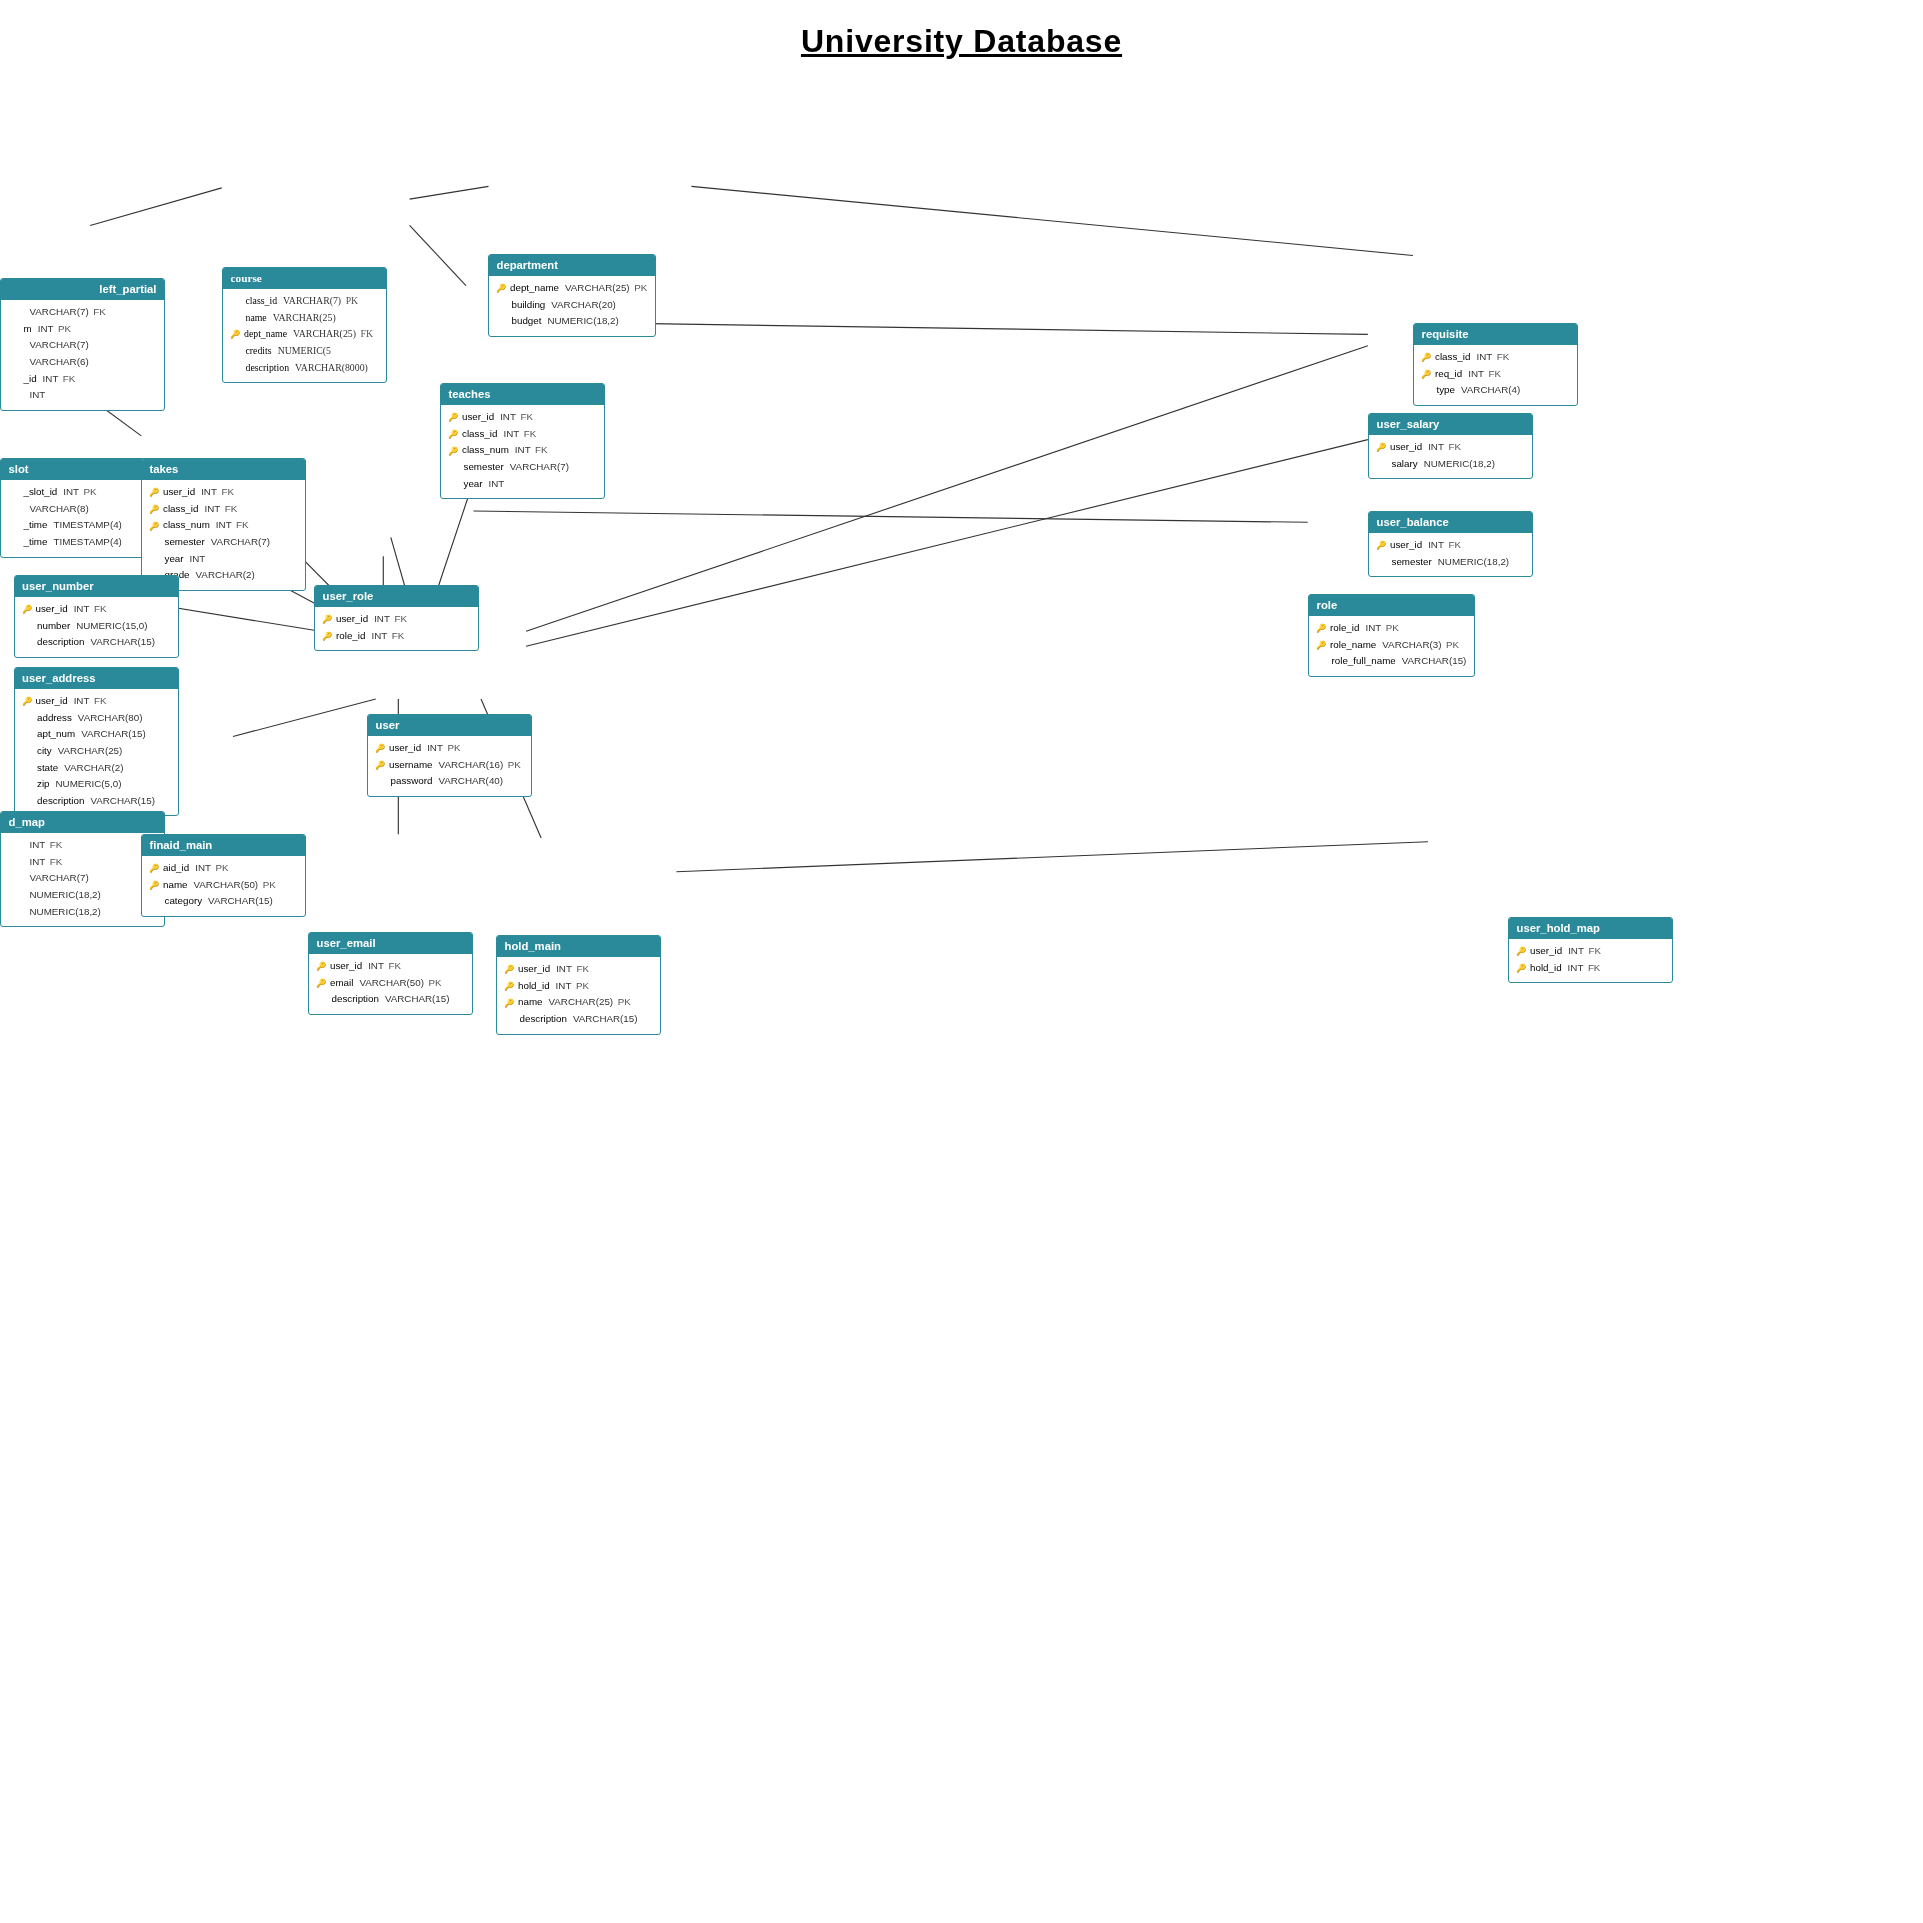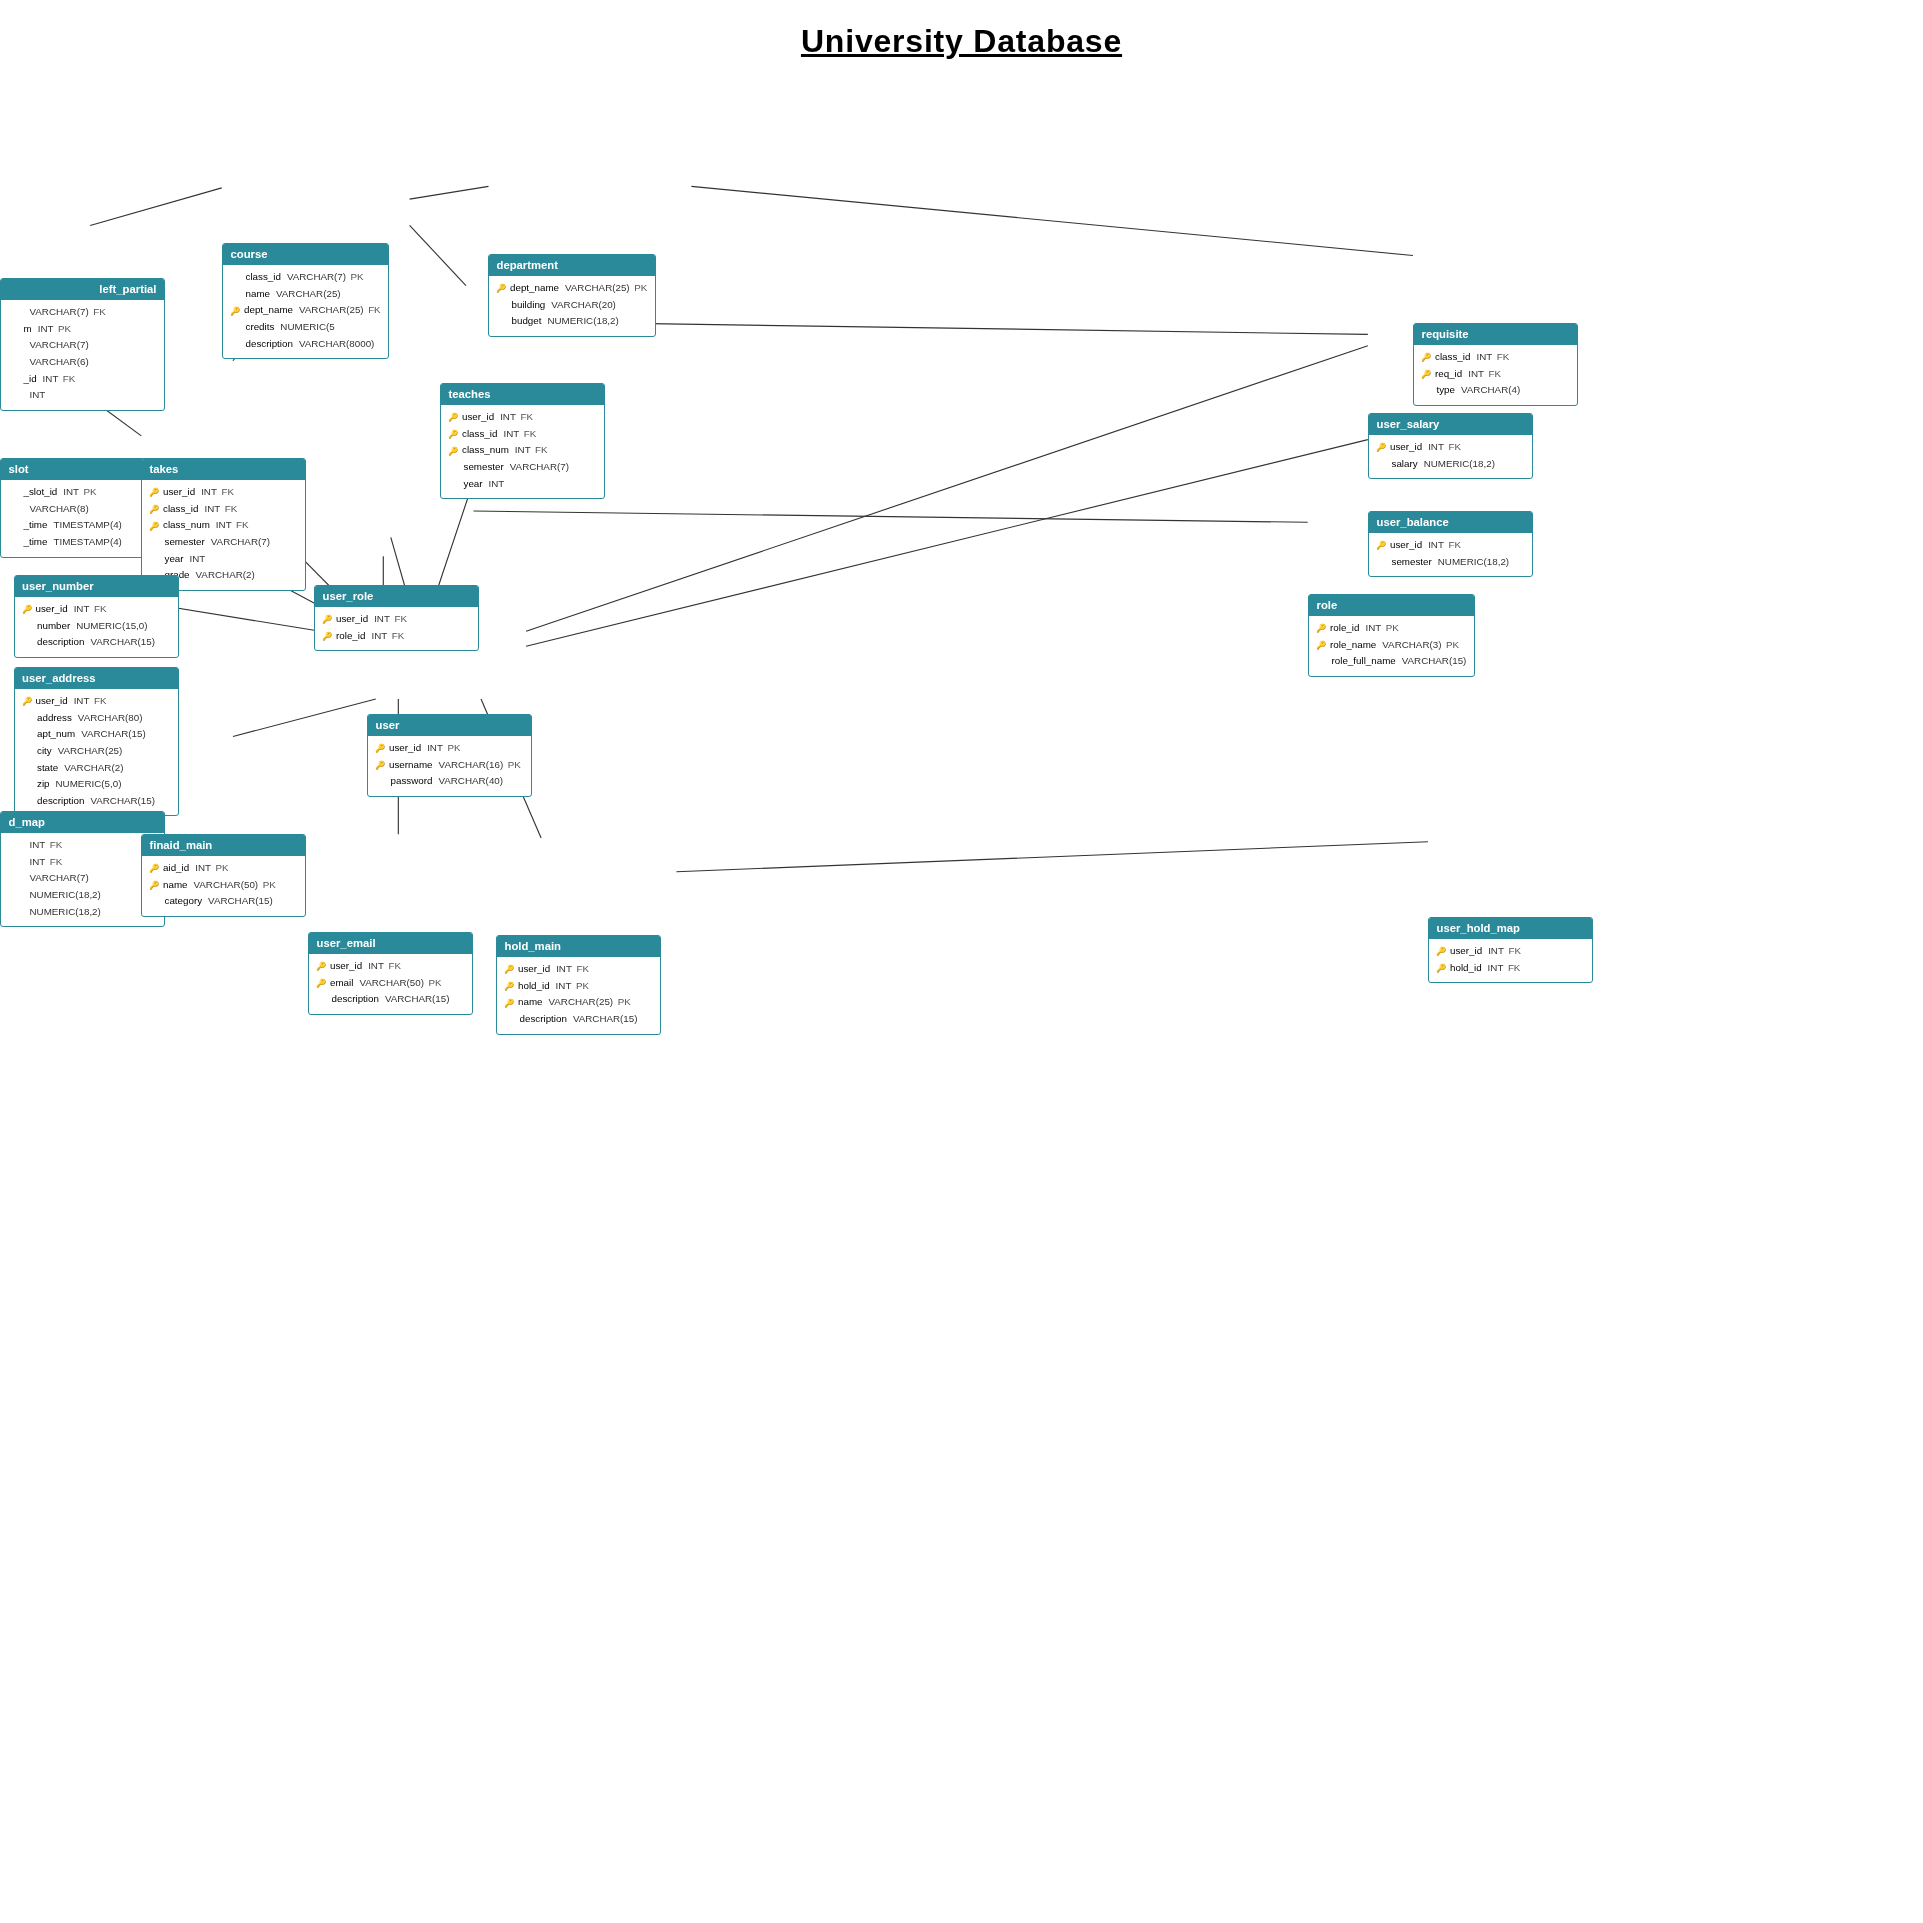--- a/index.html
+++ b/index.html
@@ -112,21 +112,21 @@
     <line x1="900" y1="1060" x2="1900" y2="1020" stroke="#333" stroke-width="1.5"></line>
 
     <line x1="188" y1="480" x2="120" y2="430" stroke="#333" stroke-width="1.5"></line>
 
     <line x1="130" y1="880" x2="80" y2="880" stroke="#333" stroke-width="1.5"></line>
 
     <line x1="120" y1="200" x2="295" y2="150" stroke="#333" stroke-width="1.5"></line>
   </svg>
 
   <div id="tables-container">
-      <div class="table-box" style="left: 222px; top: 168px;">
+      <div class="table-box" style="left: 222px; top: 192px; font-family: Liberation Serif, serif;">
         <div class="table-header">course</div>
         <div class="table-body">
           <div class="field-row">
             <span class="icon" style="display:inline-block;width:12px;"></span>
             <span style="font-weight:normal;">class_id</span>
             <span style="color:#333;margin-left:3px;">VARCHAR(7)</span>
             <span style="color:#555;margin-left:1.5px;">PK</span>
           </div>
           <div class="field-row">
             <span class="icon" style="display:inline-block;width:12px;"></span>
@@ -543,21 +543,21 @@
             <span style="color:#333;margin-left:3px;">VARCHAR(25)</span>
             <span style="color:#555;margin-left:1.5px;">PK</span>
           </div>
           <div class="field-row">
             <span class="icon" style="display:inline-block;width:12px;"></span>
             <span style="font-weight:normal;">description</span>
             <span style="color:#333;margin-left:3px;">VARCHAR(15)</span>
           </div>
         </div>
       </div>
-      <div class="table-box" style="left: 1428px; top: 842px;">
+      <div class="table-box" style="left: 1508px; top: 842px;">
         <div class="table-header">user_hold_map</div>
         <div class="table-body">
           <div class="field-row">
             <span class="icon key-icon" style="font-size:8.3px;">🔑</span>
             <span style="font-weight:normal;">user_id</span>
             <span style="color:#333;margin-left:3px;">INT</span>
             <span style="color:#555;margin-left:1.5px;">FK</span>
           </div>
           <div class="field-row">
             <span class="icon key-icon" style="font-size:8.3px;">🔑</span>

